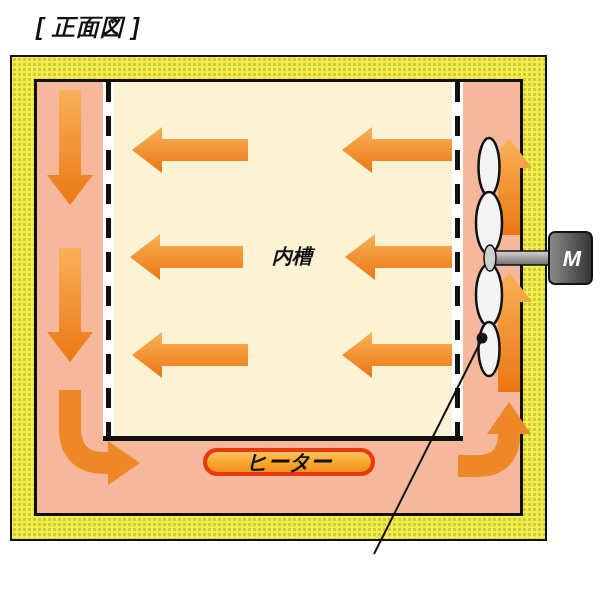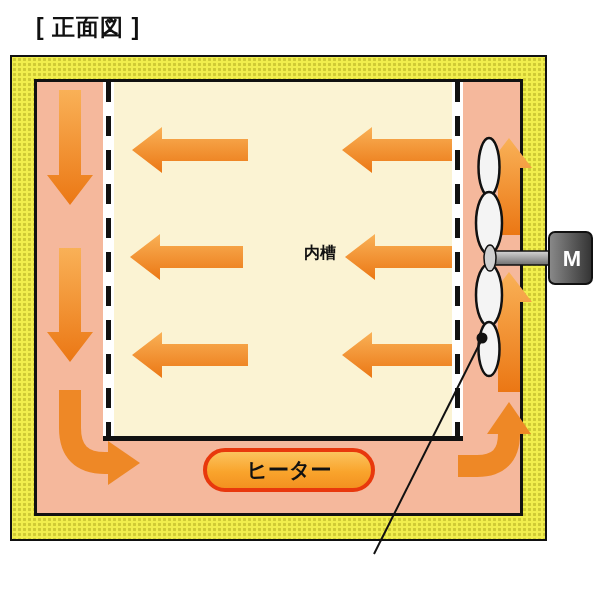--- a/index.html
+++ b/index.html
@@ -1,18 +1,18 @@
 <!DOCTYPE html>
 <html><head>
 <meta charset="utf-8">
 <style>
   html,body{margin:0;padding:0;background:#fff;}
   #stage{
     position:relative;width:600px;height:600px;background:#ffffff;overflow:hidden;
-    font-family:"Liberation Sans",sans-serif;color:#111;
+    font-family:"Liberation Sans",sans-serif;color:#111;font-style:italic;
   }
   .abs{position:absolute;}
   
   #title{left:36px;top:12px;font-size:23px;font-weight:bold;letter-spacing:1px;}
   
   #insulation{
     left:10px;top:55px;width:533px;height:482px;
     border:2px solid #111;
     background-color:#f1ee4d;
     background-image:radial-gradient(#cfca35 1.4px,transparent 1.6px);
@@ -31,24 +31,24 @@
     border-top:3px solid #111;border-bottom:5px solid #111;
     background:#fbf3d3;
   }
   .vent{
     position:absolute;top:0;bottom:0;width:11px;
     background:repeating-linear-gradient(to bottom,#111 0 20px,transparent 20px 34px) center / 5px 100% no-repeat,#fff;
   }
   .vent.left{left:0;}
   .vent.right{right:0;}
   
-  #chamber-label{left:248px;top:243px;width:88px;text-align:right;font-size:16px;font-weight:bold;}
+  #chamber-label{left:248px;top:243px;width:88px;text-align:center;font-size:20px;font-weight:bold;}
   
   #heater{
-    left:203px;top:448px;width:172px;height:44px;
+    left:203px;top:448px;width:172px;height:28px;
     box-sizing:border-box;
     border:4px solid #e8380d;border-radius:24px;
     background:linear-gradient(180deg,#fbc35e 0%,#f9a42c 55%,#f39120 100%);
     display:flex;align-items:center;justify-content:center;text-align:center;
   }
   #heater-label{font-size:21px;font-weight:bold;color:#111;}
   
   #fan-label{left:227px;top:536px;font-size:24px;font-weight:bold;}
   
   #overlay{position:absolute;left:0;top:0;pointer-events:none;}

